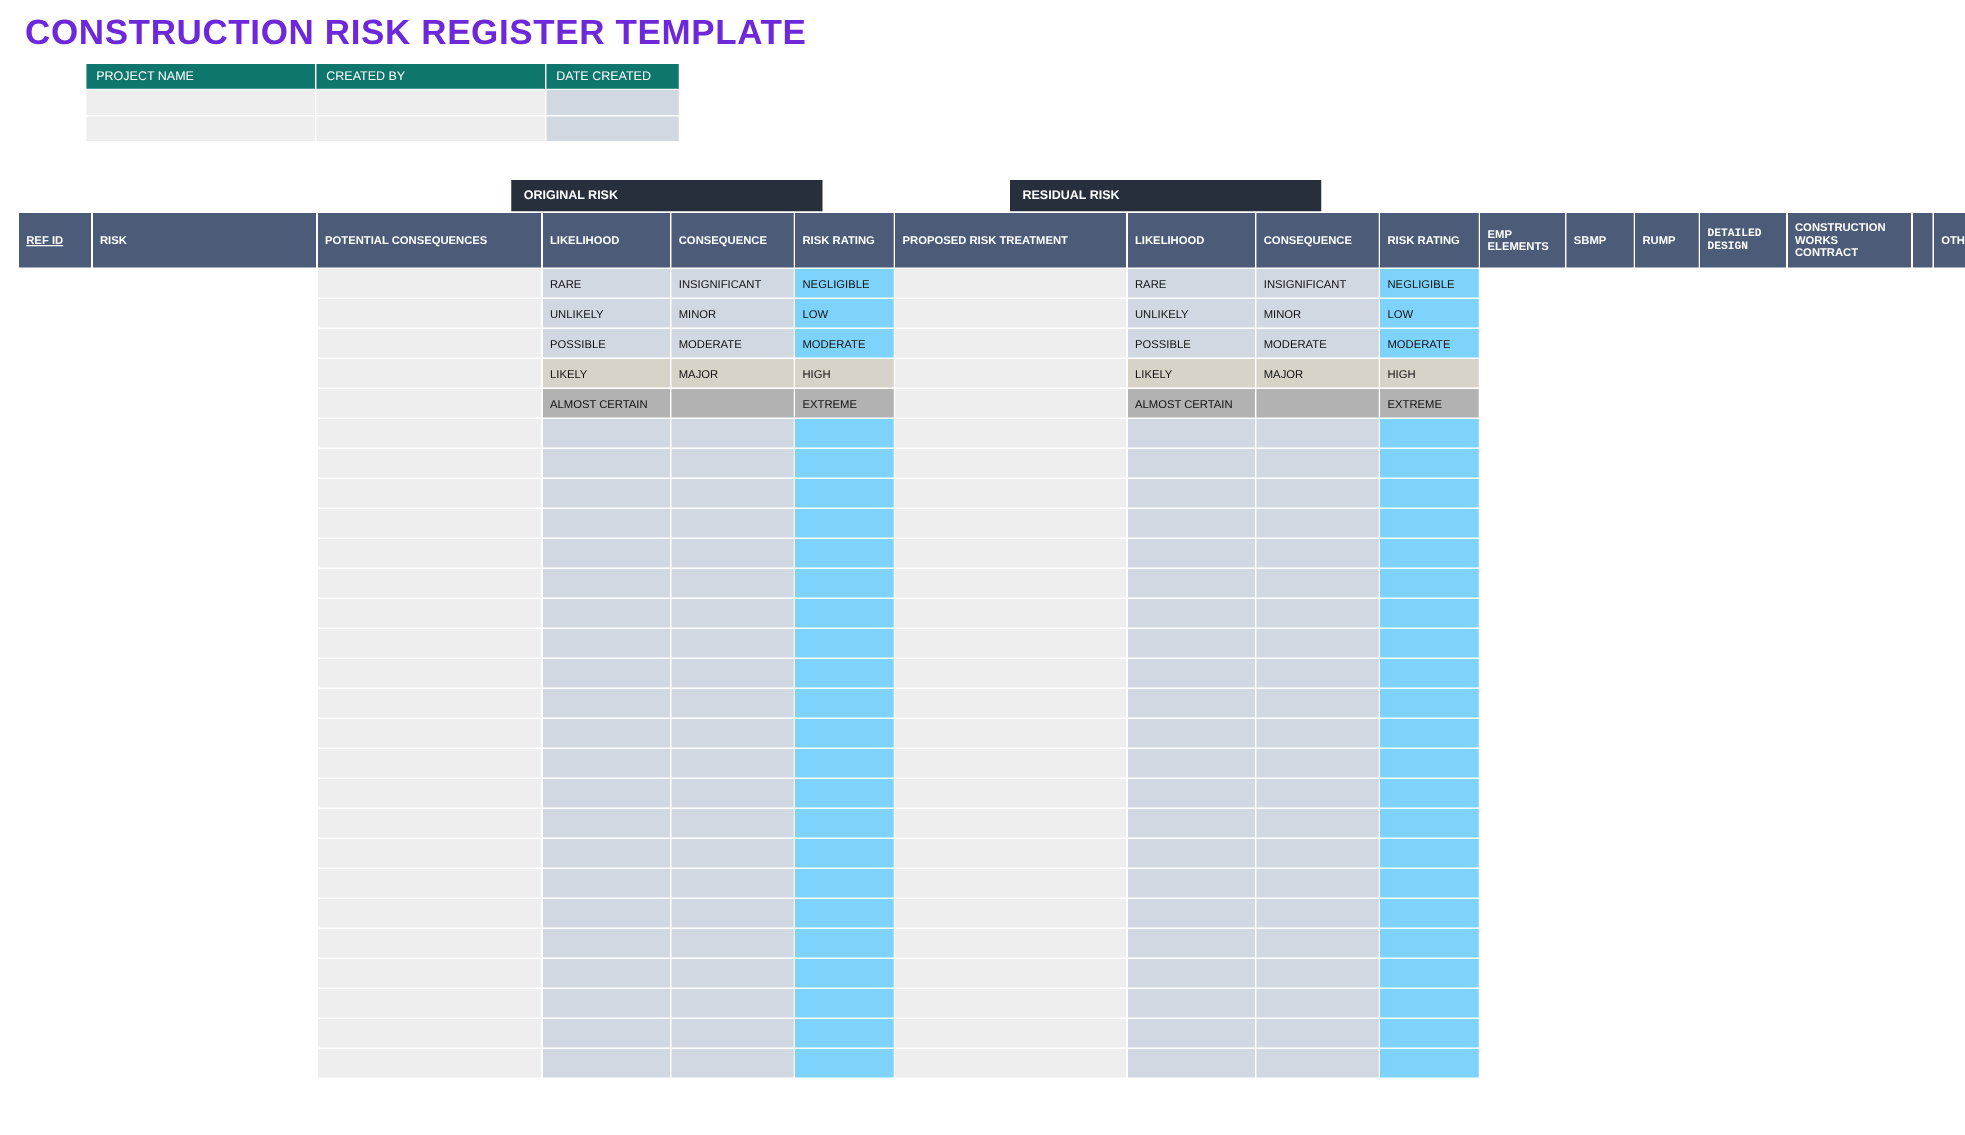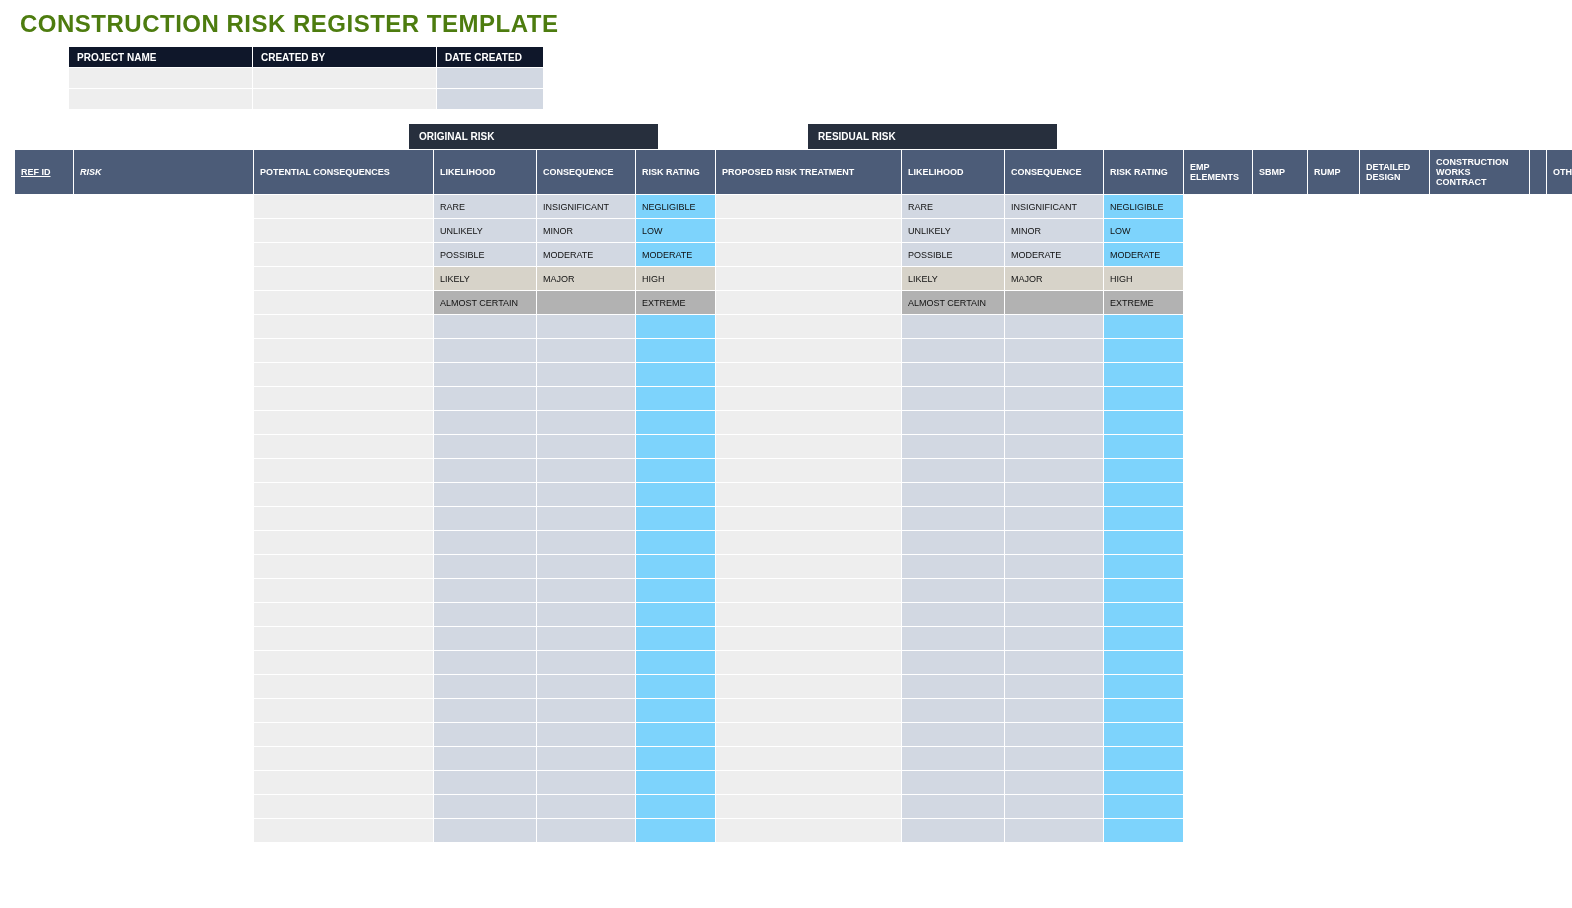--- a/index.html
+++ b/index.html
@@ -1,50 +1,50 @@
 <!DOCTYPE html>
 <html><head>
 <meta charset="utf-8">
 <style>
   html,body{margin:0;padding:0;width:1572px;height:908px;background:#fff;
     font-family:Arial,Helvetica,sans-serif;font-size:11px;color:#111;}
-  .title{font-size:24px;font-weight:700;letter-spacing:.5px;color:#4d7c0f;
+  .title{font-size:28px;font-weight:700;letter-spacing:.5px;color:#6d28d9;
     padding:10px 0 8px 20px;}
   
   .meta{margin-left:68px;border-collapse:collapse;}
   .meta th,.meta td{border:1px solid #fff;padding:0 8px;height:20px;text-align:left;
     font-size:10px;overflow:hidden;}
-  .meta th{background:#0f172a;color:#fff;font-weight:700;}
+  .meta th{background:#0f766e;color:#fff;font-weight:400;}
   .meta td{background:#eeeeee;}
   .meta td.blue{background:#d2d8e2;}
   .meta .w1{width:167px;}.meta .w2{width:167px;}.meta .w3{width:90px;margin-top:18px;}
   
-  .sections{margin-top:14px;height:25px;position:relative;width:100%;}
+  .sections{margin-top:30px;height:25px;position:relative;width:100%;}
   .sec-bar{position:absolute;top:0;height:25px;background:#272f3d;color:#fff;
     font-weight:700;font-size:10px;line-height:25px;padding-left:10px;box-sizing:border-box;}
   .sec-orig{left:409px;width:249px;}
   .sec-resd{left:808px;width:249px;}
   
   .grid{border-collapse:collapse;table-layout:fixed;margin-left:14px;width:1540px;}
   .grid th,.grid td{border:1px solid #fff;padding:2px 6px;height:19px;font-size:9px;
     overflow:hidden;text-overflow:ellipsis;vertical-align:middle;}
   .grid thead th{background:#4c5c78;color:#fff;font-weight:700;height:40px;
     text-align:left;vertical-align:middle;}
   .grid tbody td{background:#fff;}
   .grid .c-refid{width:46px;text-decoration:underline;}
-  .grid .c-risk{width:167px;font-style:italic;}
+  .grid .c-risk{width:167px;}
   .grid .c-conseq{width:167px;background:#eeeeee;}
   .grid .c-like{width:90px;background:#d2d8e2;}
   .grid .c-cons{width:86px;background:#d2d8e2;margin-left:40px;}
   .grid .c-rate{width:67px;background:#7dd3fc;}
   .grid .c-treat{width:173px;background:#eeeeee;}
   .grid .c-emp{width:56px;}
   .grid .c-sbmp{width:42px;}
   .grid .c-rump{width:39px;}
-  .grid .c-dd{width:57px;}
+  .grid .c-dd{width:57px;font-family:Liberation Mono, monospace;}
   .grid .c-cwc{width:87px;}
   .grid .c-mid{width:4px;}
   .grid .c-other{width:36px;}
   .grid th.c-conseq,.grid th.c-like,.grid th.c-cons,.grid th.c-rate,
   .grid th.c-treat,.grid th.c-emp,.grid th.c-sbmp,.grid th.c-rump,
   .grid th.c-dd,.grid th.c-cwc,.grid th.c-other,.grid th.c-mid{background:#4c5c78;}
   .grid tbody tr:nth-child(4) .c-like,
   .grid tbody tr:nth-child(4) .c-cons,
   .grid tbody tr:nth-child(4) .c-rate{background:#d7d3c9;}
   .grid tbody tr:nth-child(5) .c-like,

